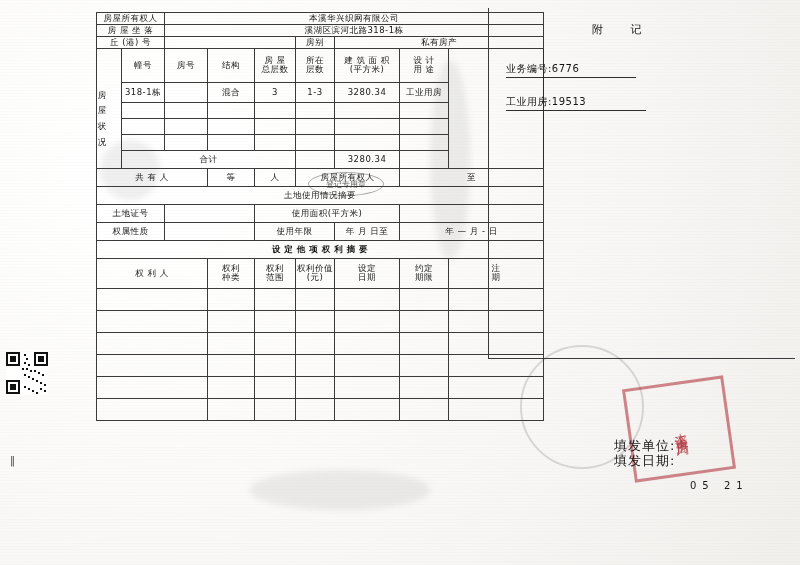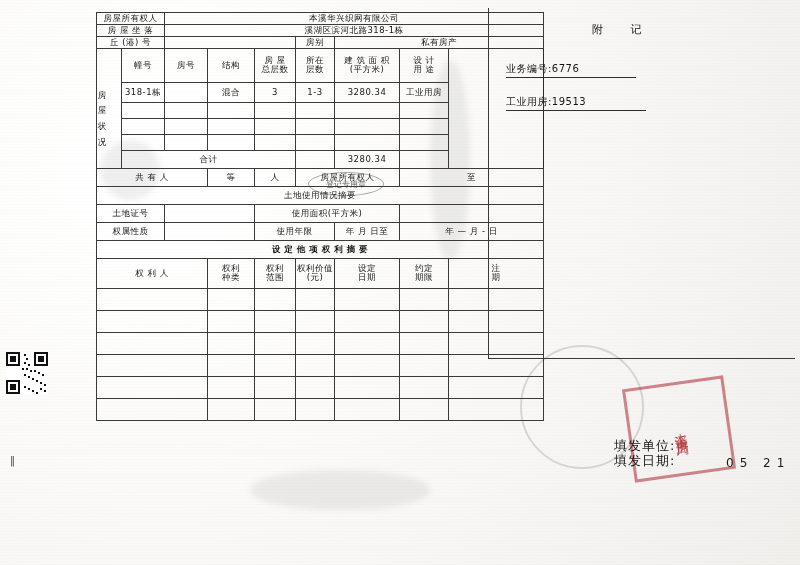--- a/index.html
+++ b/index.html
@@ -80,21 +80,21 @@
   }
   #biz-no{left:506px;top:62px;width:130px;}
   #house-no{left:506px;top:95px;width:140px;}
 
   
   .footline{
     position:absolute;font-size:13px;color:#191919;letter-spacing:1px;white-space:nowrap;
   }
   #fill1{left:614px;top:437px;}
   #fill2{left:614px;top:452px;}
-  #datenum{left:690px;top:456px;font-size:12px;letter-spacing:6px;margin-left:36px;}
+  #datenum{left:690px;top:480px;font-size:10px;letter-spacing:6px;}
 
   
   #qr{position:absolute;left:6px;top:352px;width:42px;height:42px;}
   
   #round-stamp{
     position:absolute;left:520px;top:345px;width:120px;height:120px;
     border-radius:50%;
     border:2px solid rgba(60,60,60,.35);
     opacity:.5;
   }

